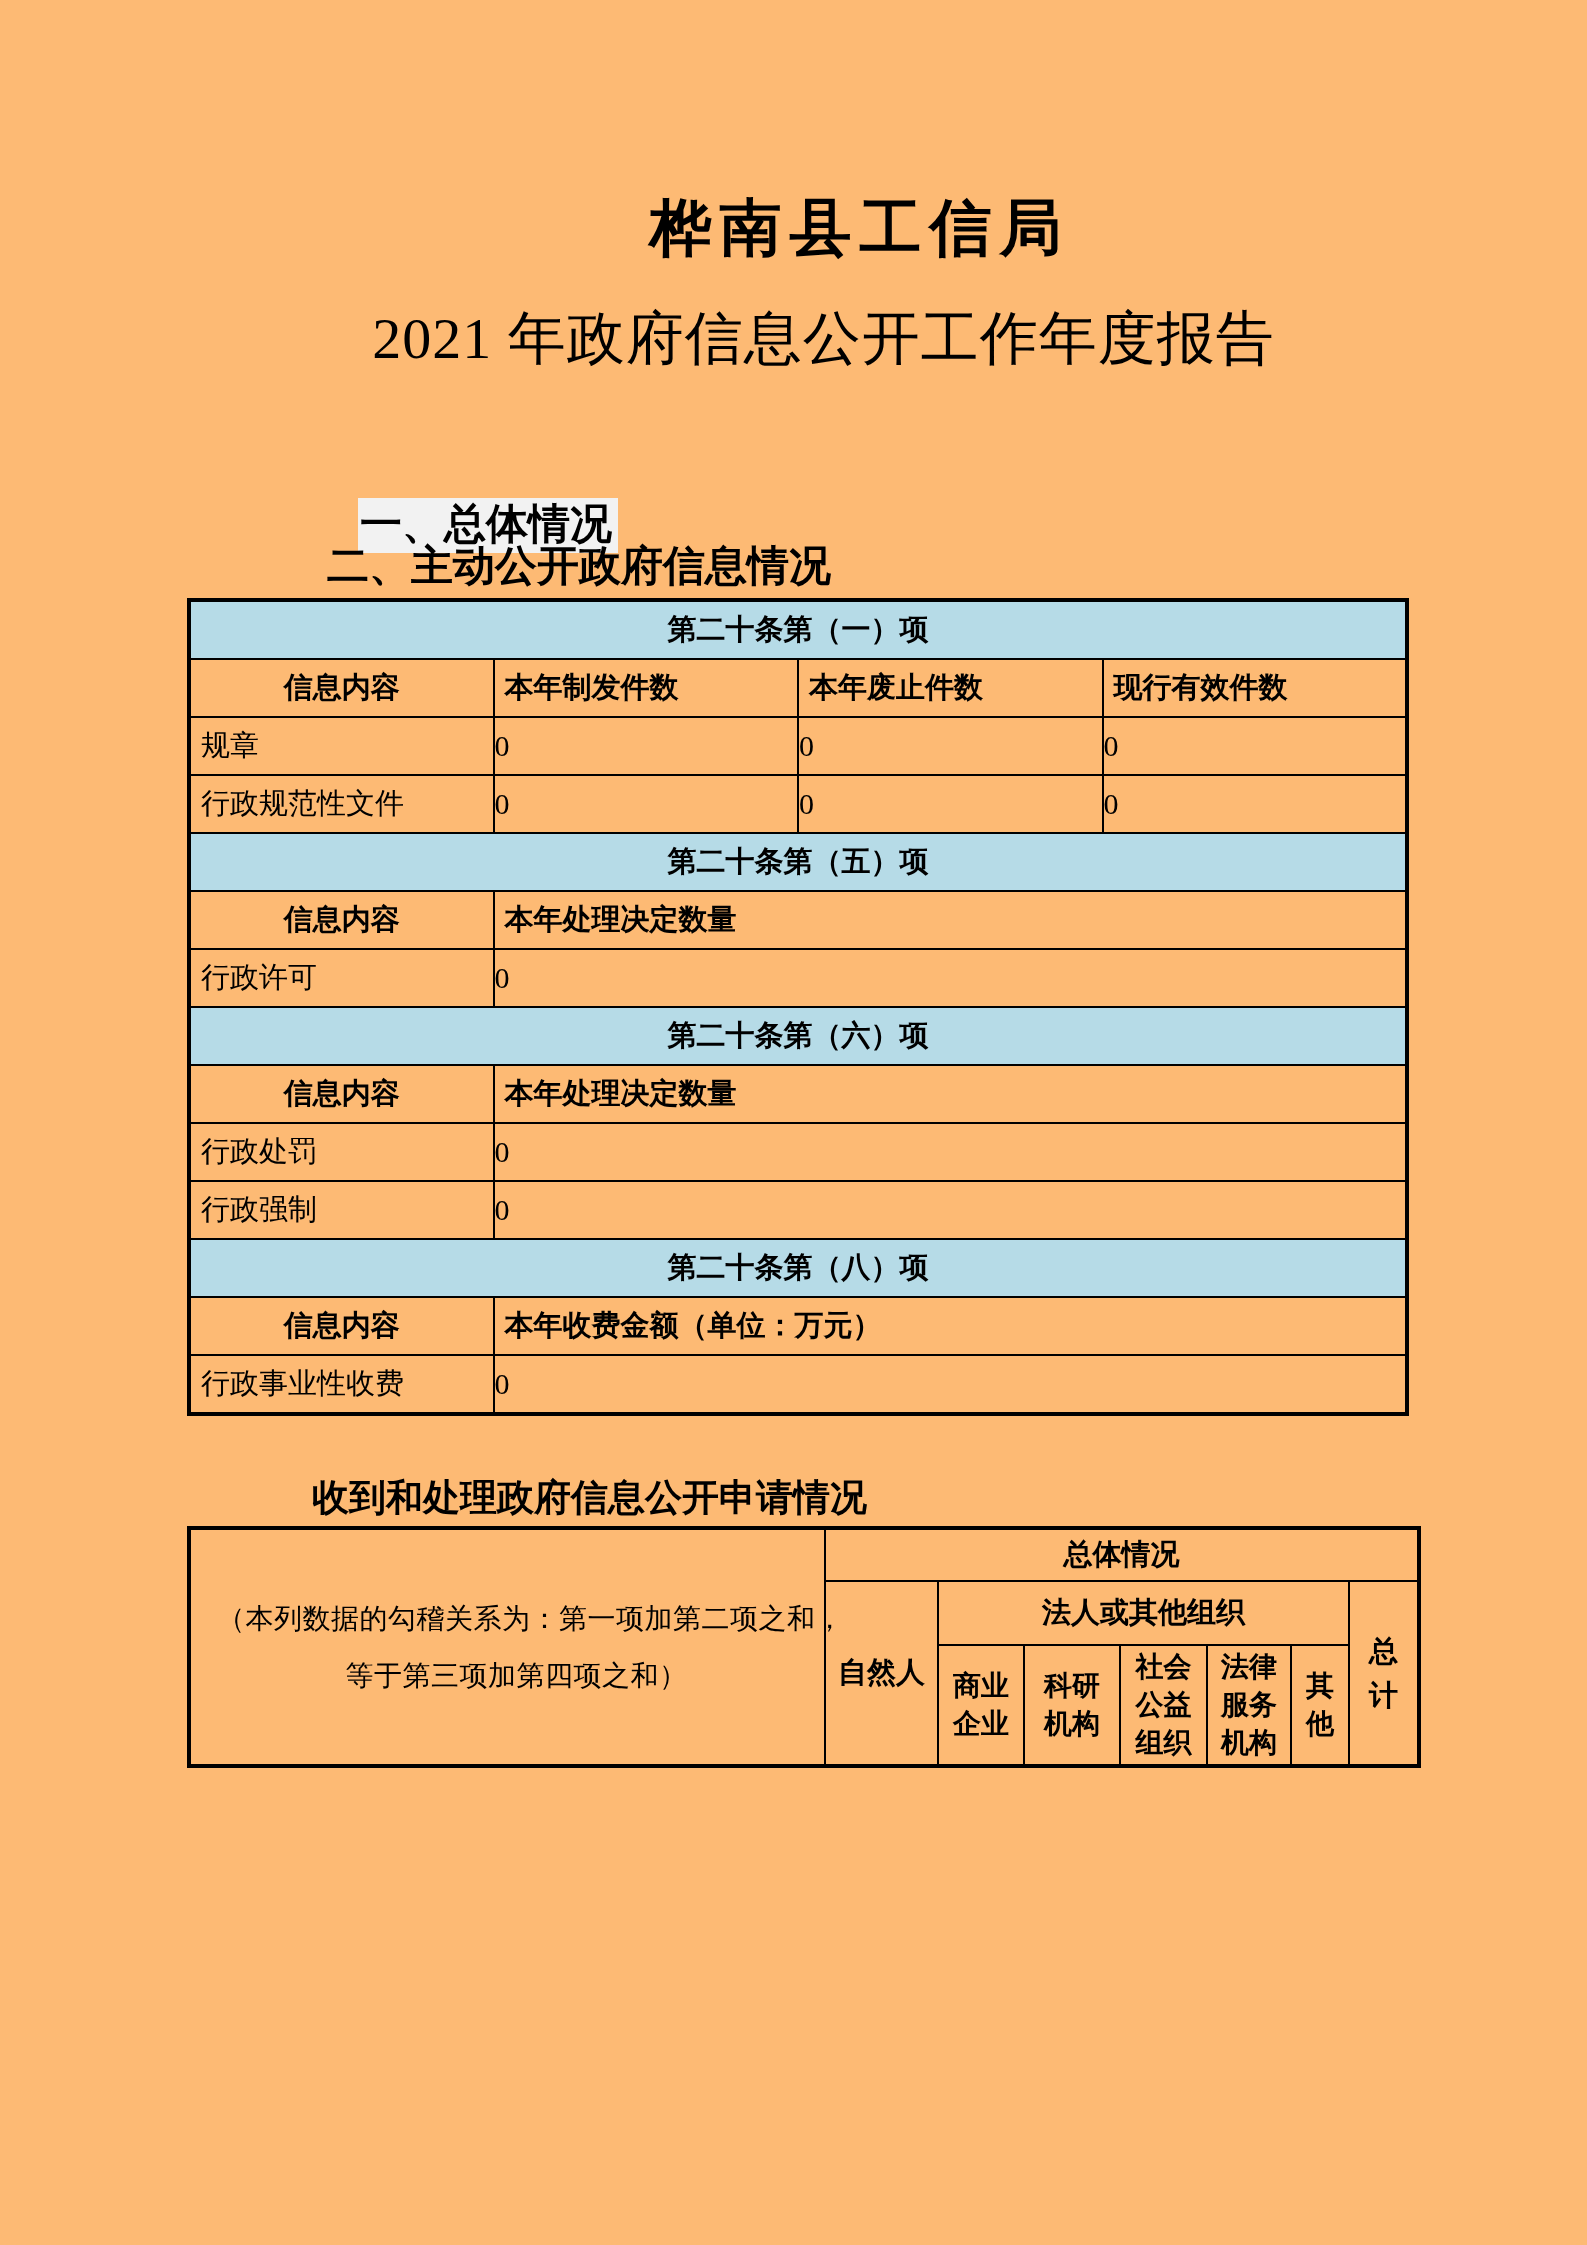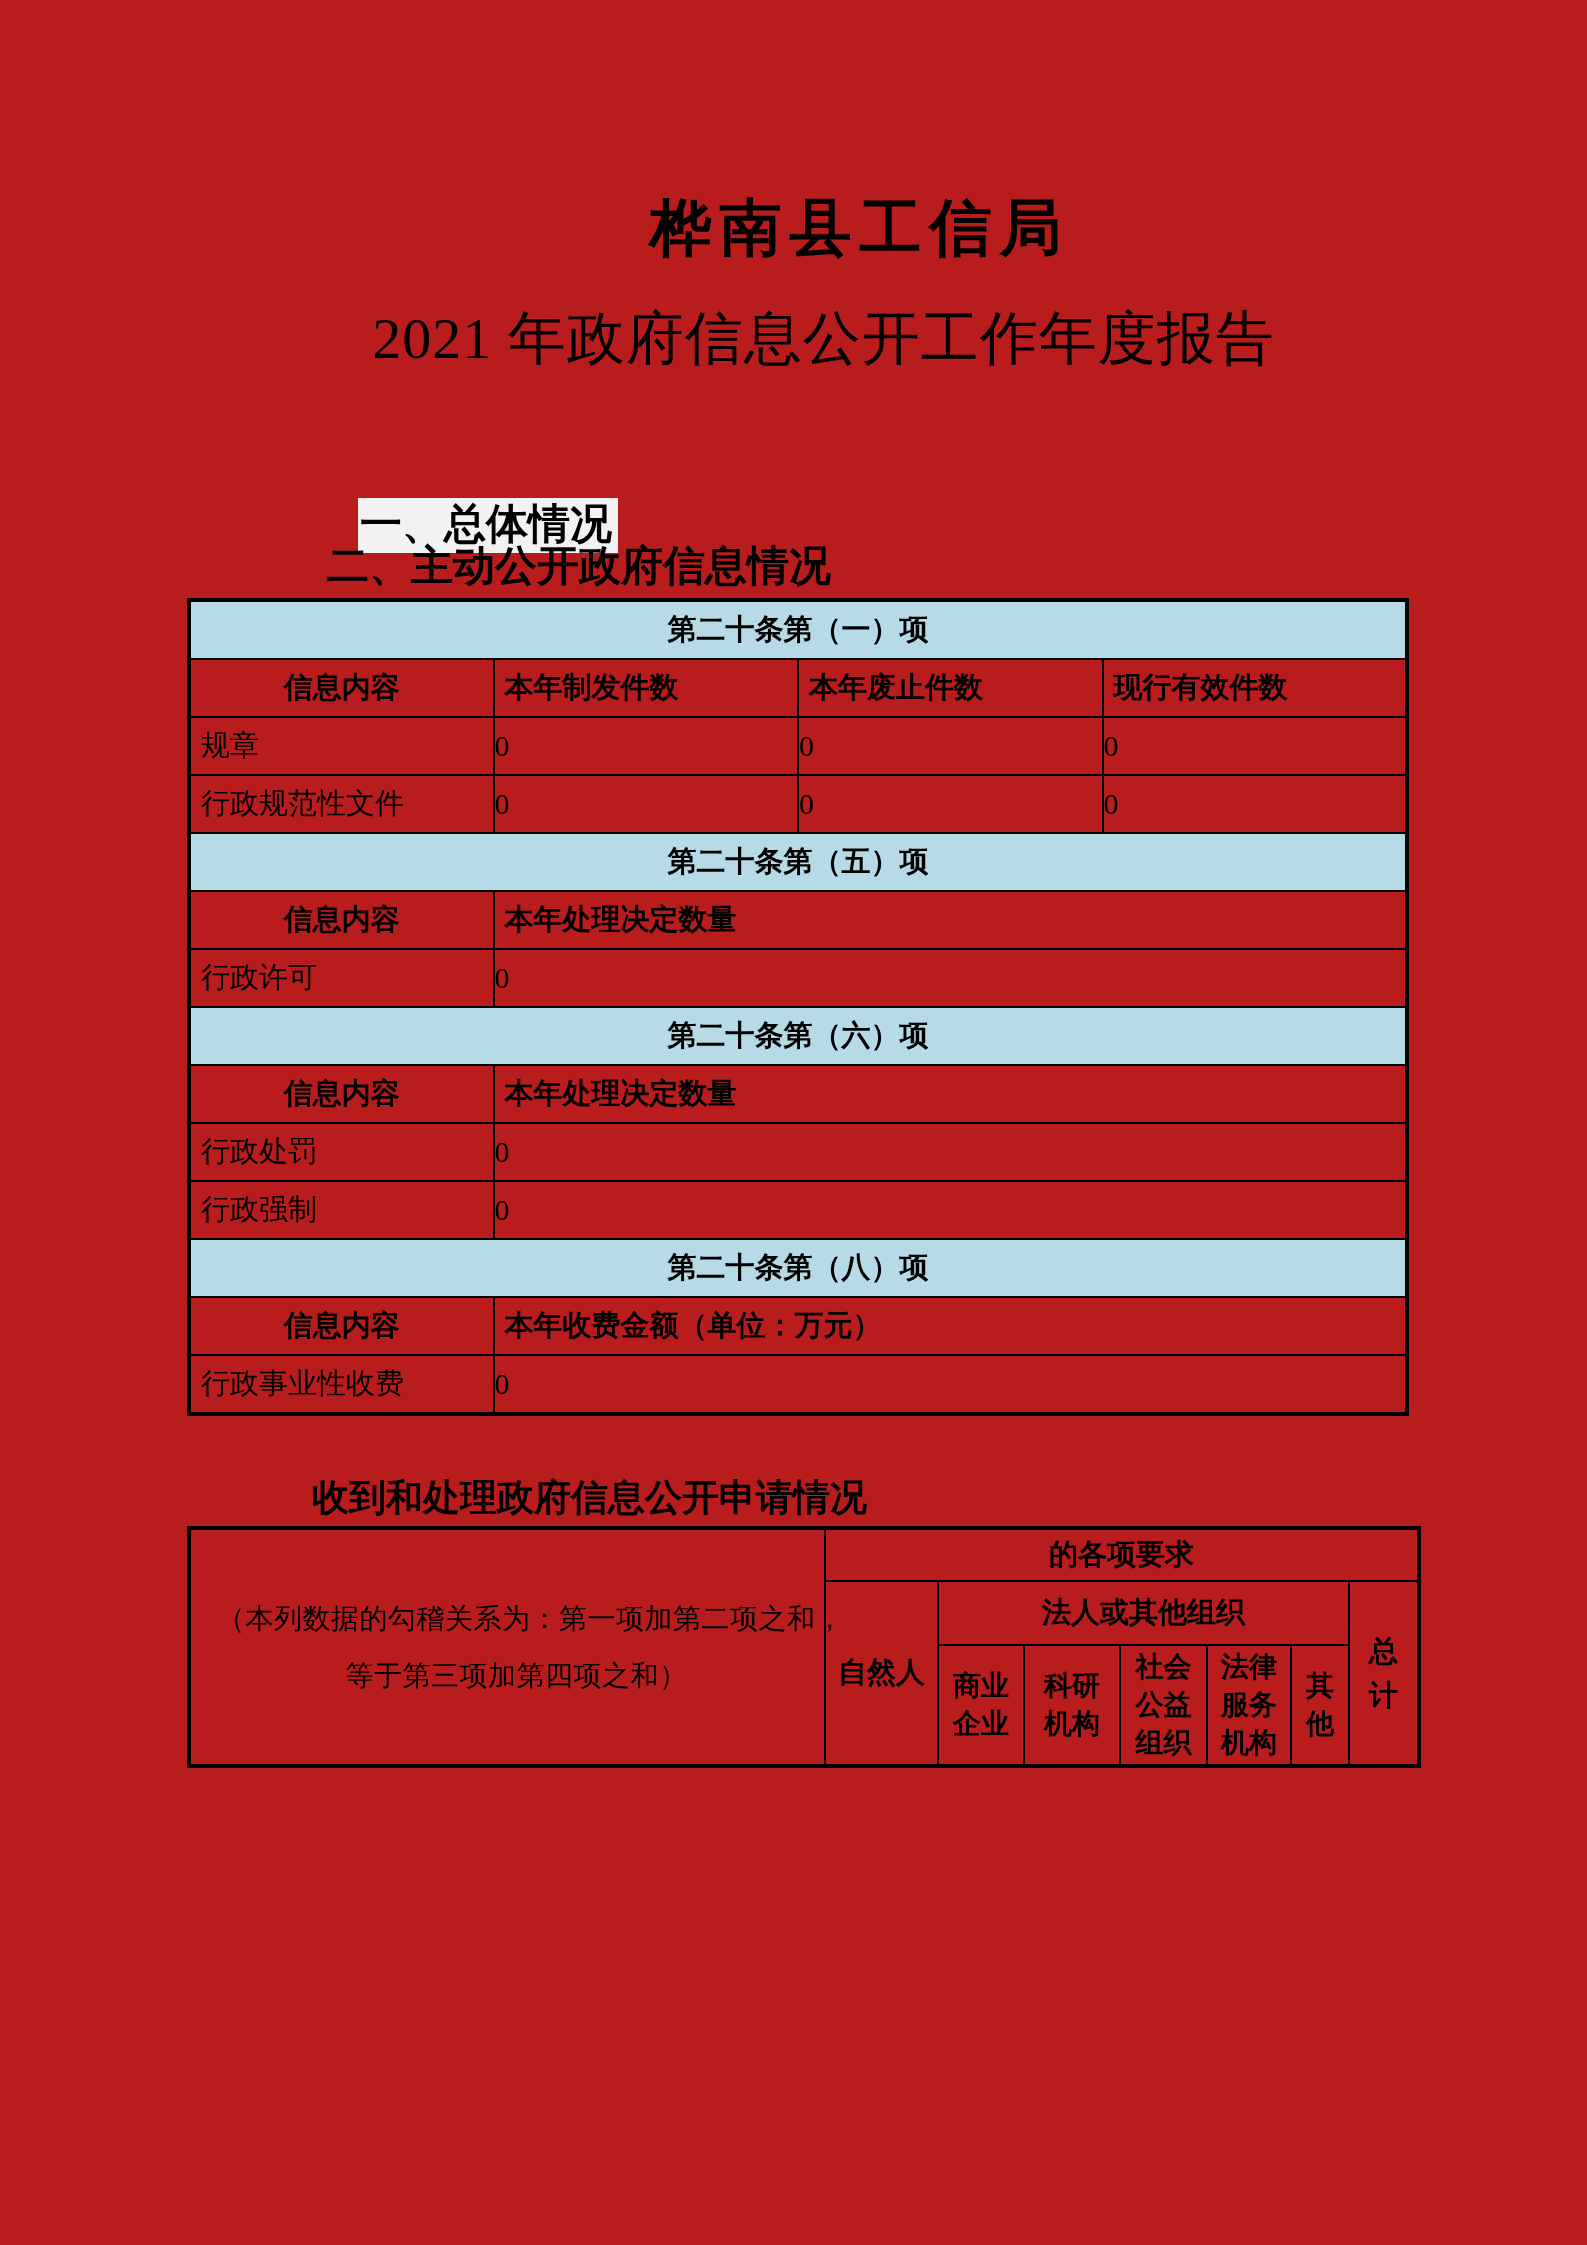--- a/index.html
+++ b/index.html
@@ -4,21 +4,21 @@
 <style>
   :root{
     --header-bg:#b6dbe7;
     --highlight-bg:#f2f2f2;
     --ink:#000000;
   }
   html,body{margin:0;padding:0;background:#ffffff;}
   .page{
     position:relative;
     width:1587px;height:2245px;
-    background:#b91c1c;color:var(--ink);
+    background:#fdba74;color:var(--ink);
     font-family:"Liberation Serif","DejaVu Serif",serif;
     overflow:hidden;
   }
   
   .title1{
     padding-top:192px;padding-left:132px;
     text-align:center;font-size:62px;font-weight:bold;
     letter-spacing:8px;line-height:72px;
   }
   .title2{
@@ -185,21 +185,21 @@
         <col style="width:84px">
         <col style="width:58px">
         <col style="width:70px">
     </colgroup>
     <tbody>
         <tr class="r1">
       <td class="note" rowspan="3">
         <div class="nline">（本列数据的勾稽关系为：第一项加第二项之和，</div>
         <div class="nline">等于第三项加第四项之和）</div>
       </td>
-      <td colspan="7">的各项要求</td>
+      <td colspan="7">总体情况</td>
     </tr>
     <tr class="r2">
       <td rowspan="2">自然人</td>
       <td colspan="5">法人或其他组织</td>
       <td class="total" rowspan="2">总计</td>
     </tr>
     <tr class="r3">
       <td class="sub">商业企业</td>
       <td class="sub">科研机构</td>
       <td class="sub">社会公益组织</td>

